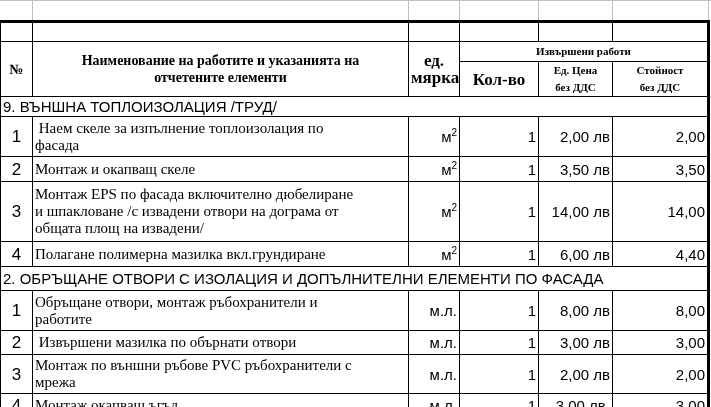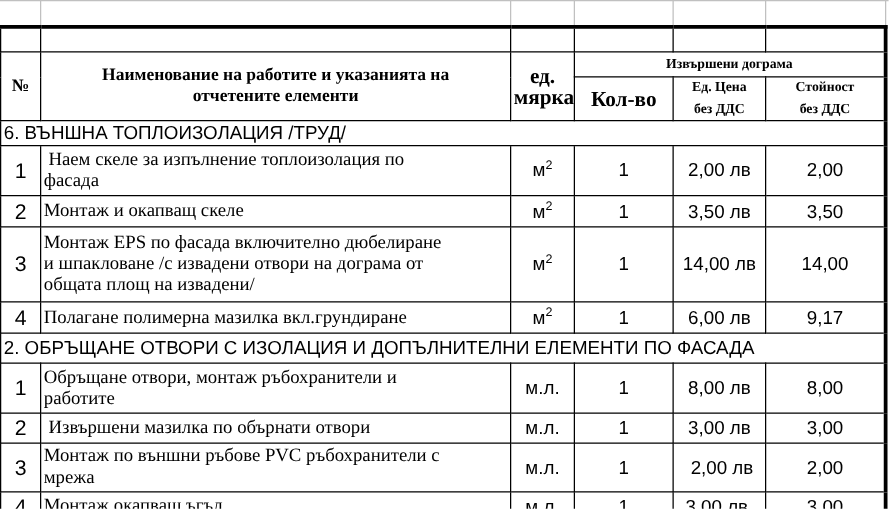--- a/index.html
+++ b/index.html
@@ -9,21 +9,21 @@
     .gl { position: absolute; background: #c0c0c0; }
     table.t { position: absolute; left: 0; top: 20px; border-collapse: collapse; table-layout: fixed; width: 710px; }
     table.t td { border: 1px solid #000; padding: 0 2px; vertical-align: middle; overflow: hidden; line-height: 17px; }
     .hdr { font-family: "Liberation Serif", "DejaVu Serif", serif; font-weight: bold; text-align: center; }
     .h-main { font-size: 14px; line-height: 25px; }
     .h-sm { font-size: 17px; line-height: 20px; }
     .h-xs { font-size: 11px; line-height: 18px; }
     .num { text-align: center; font-size: 17px; }
     .desc { font-size: 15px; line-height: 19px; font-family: Liberation Serif, serif; }
     .sect { font-size: 15px; line-height: 19px; }
-    .ctr { text-align: center; font-size: 15px; }
+    .ctr { text-align: right; font-size: 15px; }
     .sup { font-size: 10px; vertical-align: super; line-height: 0; }
     .u { text-decoration: underline; }
     .rt { border-right: 3px solid #000 !important; }
     .topthick td { border-top: 3px solid #000 !important; }
   </style>
 </head>
 <body>
 
 <div class="sheet">
 
@@ -60,36 +60,36 @@
     <tr style="height:20px;">
       <td rowspan="2" class="hdr h-main">№</td>
       <td rowspan="2" class="hdr h-main">
         <div>Наименование на работите и указанията на</div>
         <div>отчетените елементи</div>
       </td>
       <td rowspan="2" class="hdr h-sm">
         <div>ед.</div>
         <div>мярка</div>
       </td>
-      <td colspan="3" class="hdr h-xs rt">Извършени дограма</td>
+      <td colspan="3" class="hdr h-xs rt">Извършени работи</td>
     </tr>
     <tr style="height:31px;">
       <td class="hdr h-sm">Кол-во</td>
       <td class="hdr h-xs">
         <div>Ед. Цена</div>
         <div><span>без </span><span class="u">ДД</span><span>С</span></div>
       </td>
       <td class="hdr h-xs rt">
         <div>Стойност</div>
         <div><span>без </span><span class="u">ДД</span><span>С</span></div>
       </td>
     </tr>
 
     <tr style="height:20px;">
-      <td colspan="6" class="sect rt">6. ВЪНШНА ТОПЛОИЗОЛАЦИЯ /ТРУД/</td>
+      <td colspan="6" class="sect rt">9. ВЪНШНА ТОПЛОИЗОЛАЦИЯ /ТРУД/</td>
     </tr>
     <tr style="height:40px;">
       <td class="num">1</td>
       <td class="desc">
         <div style="white-space:pre"> Наем скеле за изпълнение топлоизолация по</div>
         <div>фасада</div>
       </td>
       <td class="ctr"><span>м</span><span class="sup">2</span></td>
       <td class="ctr">1</td>
       <td class="ctr">2,00 лв</td>
@@ -118,21 +118,21 @@
       <td class="ctr rt">14,00</td>
     </tr>
     <tr style="height:25px;">
       <td class="num">4</td>
       <td class="desc">
         <div>Полагане полимерна мазилка вкл.грундиране</div>
       </td>
       <td class="ctr"><span>м</span><span class="sup">2</span></td>
       <td class="ctr">1</td>
       <td class="ctr">6,00 лв</td>
-      <td class="ctr rt">9,17</td>
+      <td class="ctr rt">4,40</td>
     </tr>
 
     <tr style="height:24px;">
       <td colspan="6" class="sect rt">2. ОБРЪЩАНЕ ОТВОРИ С ИЗОЛАЦИЯ И ДОПЪЛНИТЕЛНИ ЕЛЕМЕНТИ ПО ФАСАДА</td>
     </tr>
     <tr style="height:40px;">
       <td class="num">1</td>
       <td class="desc">
         <div>Обръщане отвори, монтаж ръбохранители и</div>
         <div>работите</div>

